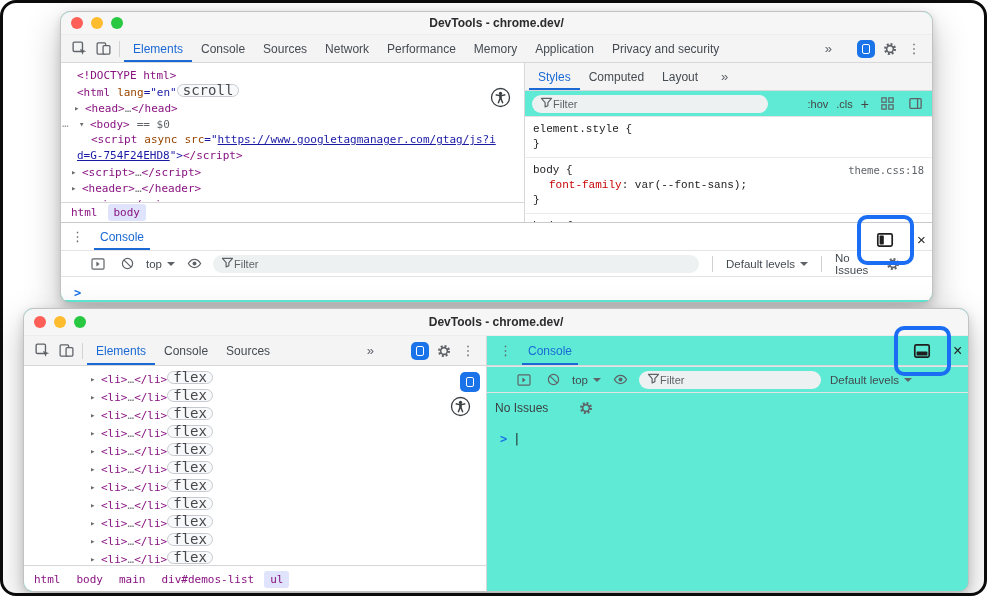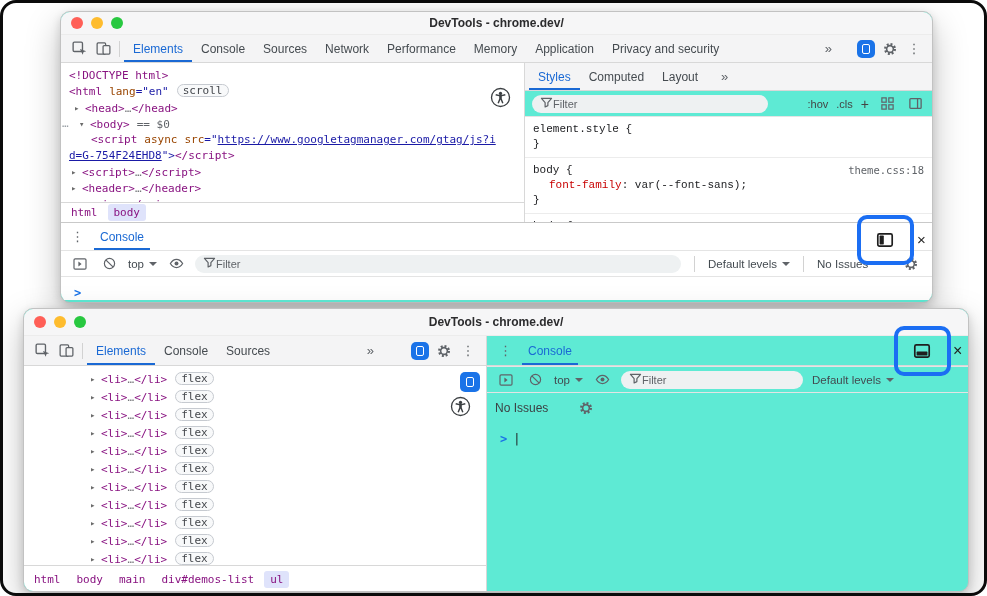--- a/index.html
+++ b/index.html
@@ -37,24 +37,24 @@
   
   .tree { position:relative; background:#fff; overflow:hidden; }
   .ln { height:16px; line-height:16px; white-space:nowrap; position:relative; }
   .li-row { height:18px; line-height:18px; }
   .tag{color:#881280} .attr{color:#994500} .val{color:#1a1aa6}
   .lnk{color:#1a1aa6; text-decoration:underline}
   .gray{color:#77797c} .flag{color:#5f6368}
   .arrow{color:#6b6b6b; display:inline-block; width:11px; font-size:9px; vertical-align:0.5px;}
   .sp{margin-left:7px}
   .gdots{position:absolute; left:1px; top:0; color:#9aa0a6;}
-  .pl8{padding-left:8px} .pl13{padding-left:13px} .pl19{padding-left:10px}
+  .pl8{padding-left:16px} .pl13{padding-left:13px} .pl19{padding-left:10px}
   .pl30{padding-left:30px} .pl66{padding-left:66px} .pl18{padding-left:18px}
   .badge { display:inline-block; border:1px solid #c6cad0; border-radius:8px; background:#f8f9fa; color:#44474c;
-           font-size:11px; line-height:11px; padding:0 5px; margin-left:8px; vertical-align:1px;
+           font-size:14px; line-height:11px; padding:0 5px; margin-left:0; vertical-align:1px;
            font-family:"DejaVu Sans Mono", monospace; }
   .a11y { position:absolute; color:#3c4043; }
 
   
   .main-split { display:flex; }
   .left-col { width:463px; display:flex; flex-direction:column; }
   .styles-panel { flex:1; border-left:1px solid #d8d8d8; display:flex; flex-direction:column; overflow:hidden; }
   .subtabs { height:28px; display:flex; align-items:center; background:#f4f4f5; border-bottom:1px solid #d8d8d8;
              padding:0 4px; }
   .filter-row { height:26px; display:flex; align-items:center; padding:0 7px; gap:8px; border-bottom:1px solid #e4e4e4; }
@@ -77,21 +77,21 @@
             font-family:"DejaVu Sans Mono", monospace; font-size:11px; color:#881280; background:#fff; }
   .crumb { padding:2px 6px; border-radius:3px; }
   .crumb.sel { background:#dfe3fb; }
 
   
   .drawer { border-top:1px solid #c9c9c9; position:relative; background:#fff; }
   .drawer-tabs { height:27px; display:flex; align-items:center; padding:0 10px; }
   .dtab { font-size:12px; color:#1a69d4; box-shadow:inset 0 -2px 0 #1a69d4; height:100%;
           display:flex; align-items:center; padding:0 6px; margin-left:10px; }
   .ctoolbar { height:27px; border-top:1px solid #e4e4e4; border-bottom:1px solid #e4e4e4;
-              display:flex; align-items:center; gap:9px; padding:0 9px; color:#434a50; font-size:11.5px; }
+              display:flex; align-items:center; gap:9px; padding:0 27px; color:#434a50; font-size:11.5px; }
   .caret-down { width:0; height:0; border-left:4px solid transparent; border-right:4px solid transparent;
                 border-top:4px solid #5f6368; display:inline-block; margin-left:5px; }
   .tool-label { display:flex; align-items:center; white-space:nowrap; }
   .prompt-row { display:flex; align-items:center; padding:9px 0 0 13px; gap:6px; }
   .chev { color:#1a73e8; font-family:"DejaVu Sans Mono", monospace; font-size:12px; font-weight:bold; }
   .cursor { color:#202124; font-family:"DejaVu Sans Mono", monospace; font-size:12px; }
 
   
   .hl { position:absolute; border:4px solid #1b6ef3; border-radius:10px; background:transparent; z-index:20; }
   .float-ic { position:absolute; z-index:21; }

